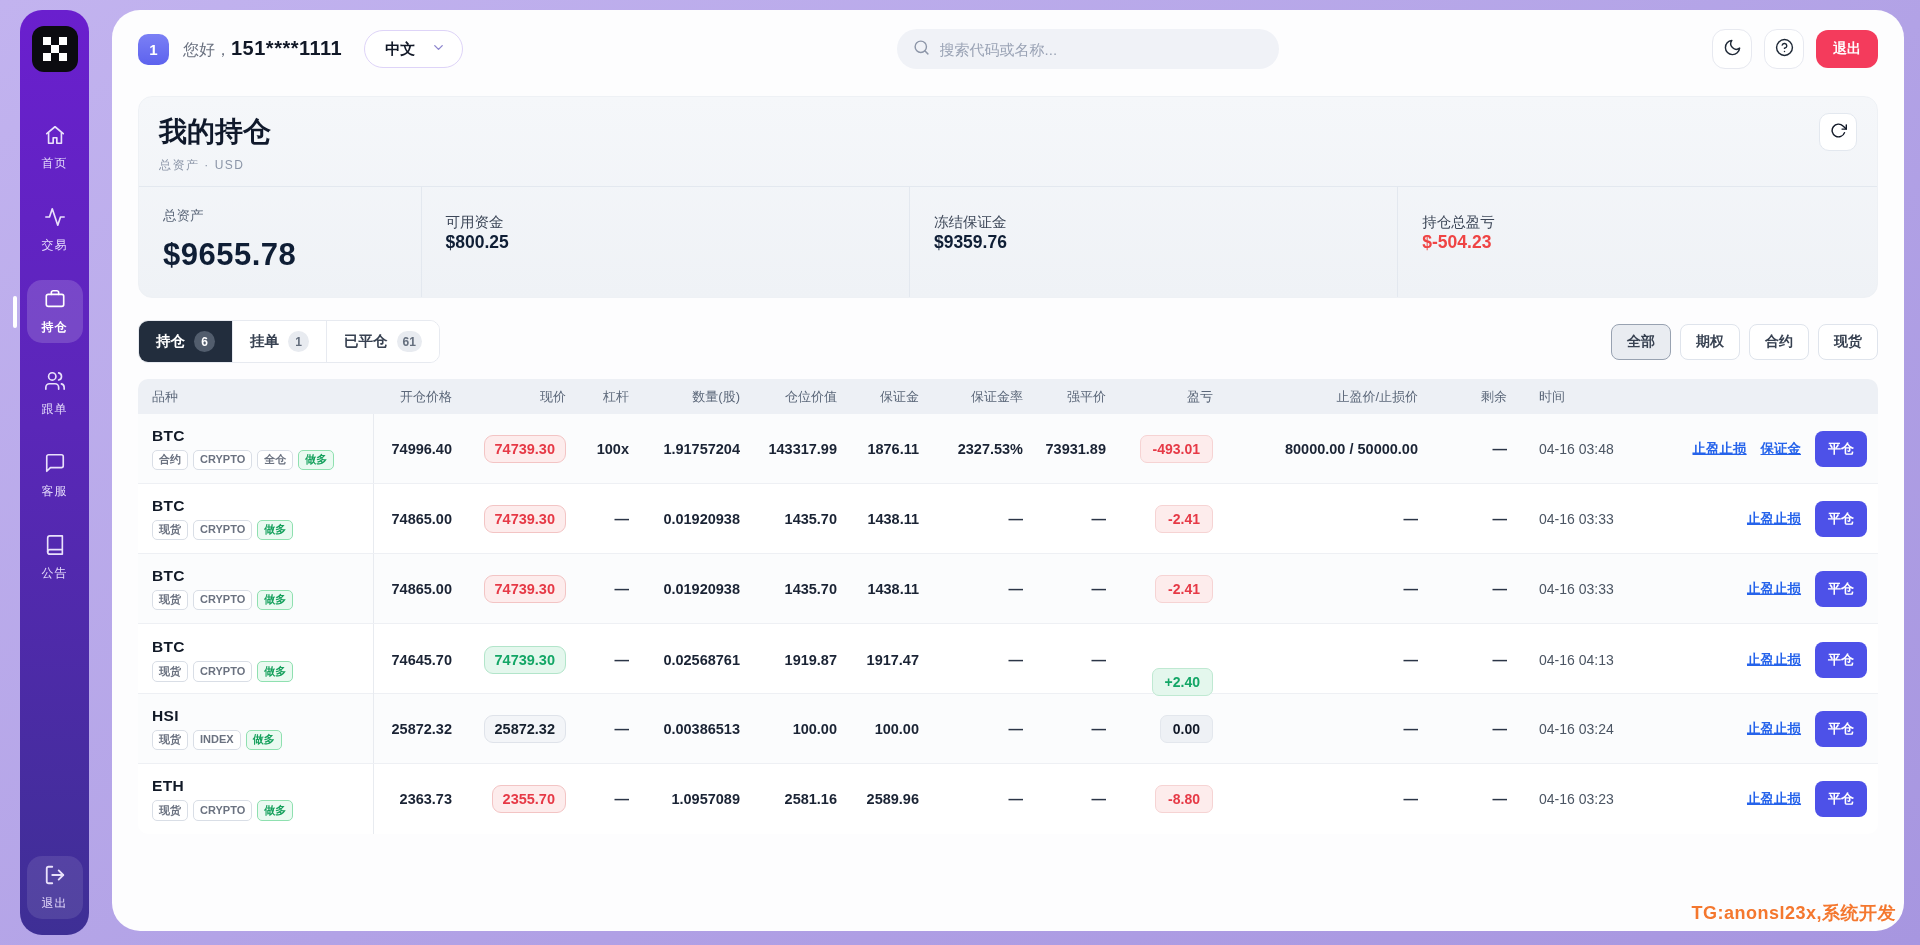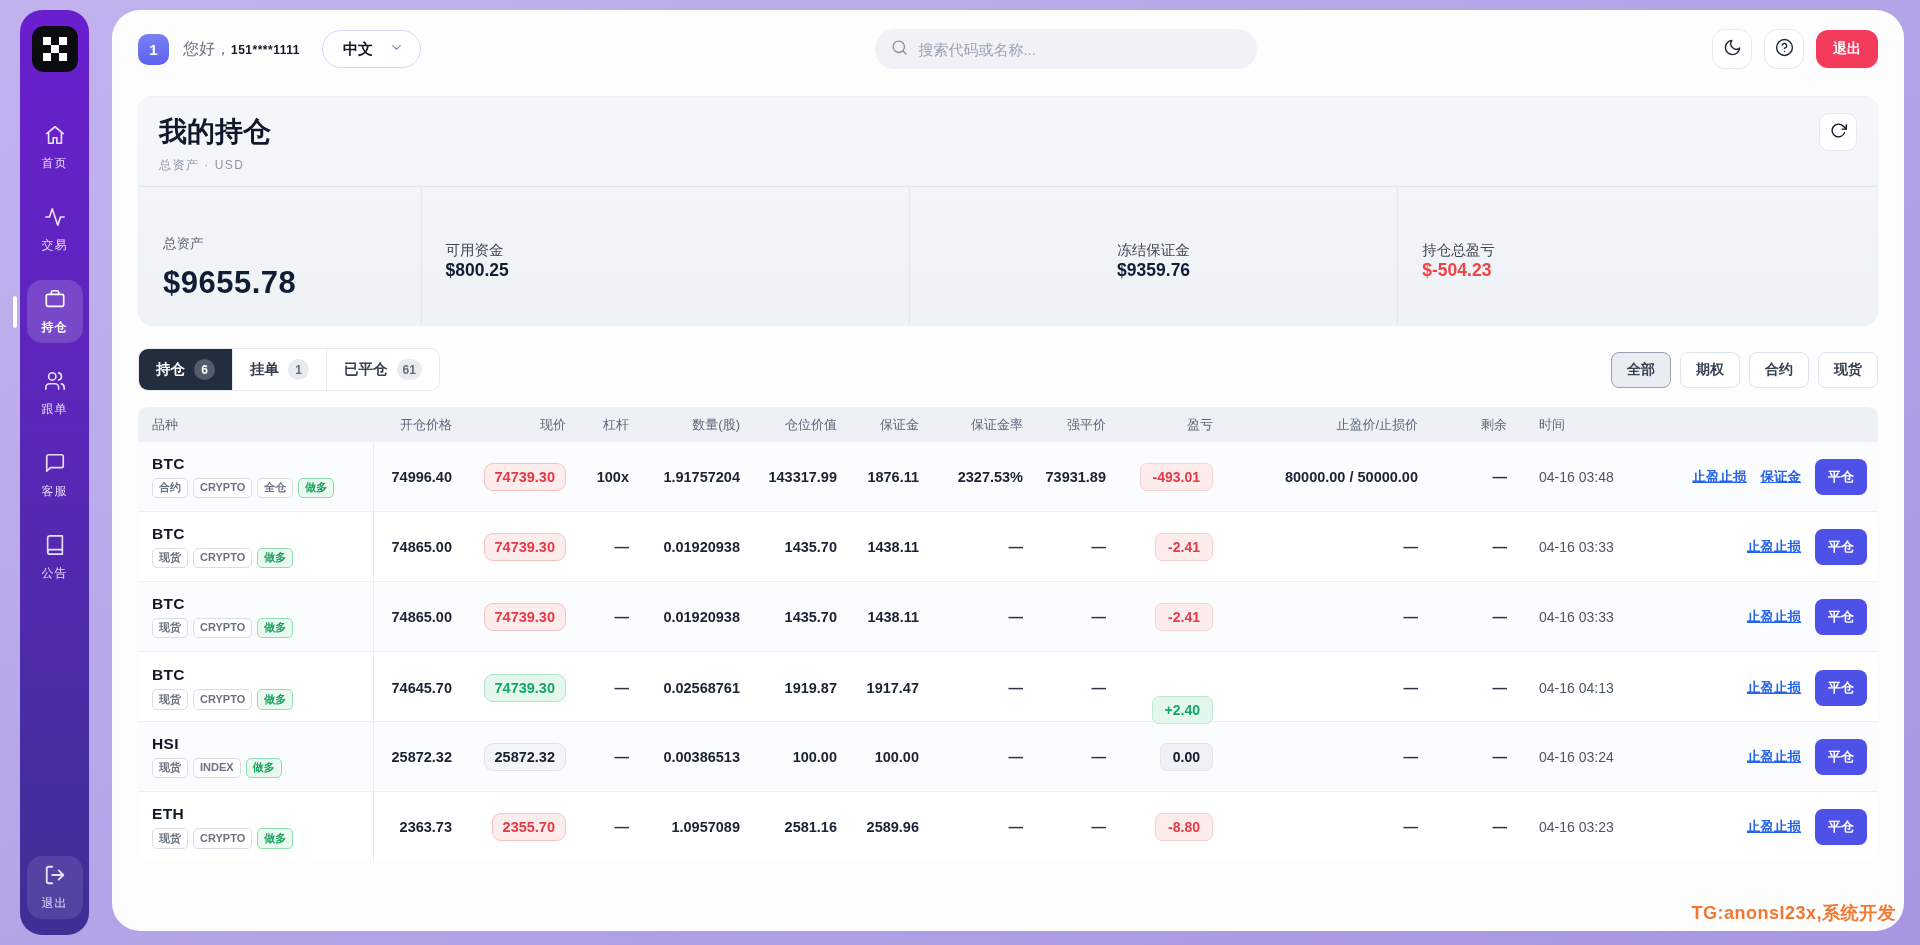--- a/index.html
+++ b/index.html
@@ -43,21 +43,21 @@
   }
   
   .topbar { height:78px; display:flex; align-items:center; padding:0 26px; }
   .user-badge {
     width:31px; height:31px; border-radius:10px;
     background:linear-gradient(180deg,#7b80f5,#5d62ee);
     color:#fff; font-weight:bold; font-size:15px;
     display:flex; align-items:center; justify-content:center;
   }
   .greeting { margin-left:14px; font-size:16px; color:#6b7280; }
-  .phone { font-weight:bold; color:#111827; font-size:12px; letter-spacing:0.5px; }
+  .phone { font-weight:bold; color:#111827; font-size:20px; letter-spacing:0.5px; }
   .lang-select {
     margin-left:22px; height:38px; padding:0 16px 0 20px; border-radius:19px;
     border:1.5px solid #ded4f8; background:#fff; display:flex; align-items:center; gap:16px;
     font-size:15px; font-weight:bold; cursor:pointer;
   }
   .lang-select svg { width:15px; height:15px; stroke:#8f88cf; }
   .search-wrap { flex:1; display:flex; justify-content:center; }
   .search-box {
     width:382px; height:40px; background:#f0f2f7; border-radius:20px;
     display:flex; align-items:center; padding:0 16px; gap:10px;
@@ -90,23 +90,23 @@
   .refresh-btn {
     width:38px; height:38px; border-radius:10px; border:1px solid #e3e8ef; background:#fff;
     display:flex; align-items:center; justify-content:center; cursor:pointer;
   }
   .refresh-btn svg { width:17px; height:17px; stroke:#111827; }
   .stats-row { display:flex; border-top:1px solid #e3e8ef; }
   .stat-cell { padding:20px 24px 24px; }
   .stat-cell + .stat-cell { border-left:1px solid #e3e8ef; }
   .stat-cell:nth-child(1){ width:16.2%; }
   .stat-cell:nth-child(2){ width:28.1%; padding-top:26px; }
-  .stat-cell:nth-child(3){ width:28.1%; padding-top:26px;text-align:center; }
+  .stat-cell:nth-child(3){ width:28.1%; padding-top:26px; }
   .stat-cell:nth-child(4){ width:27.6%; padding-top:26px; }
-  .stat-label { font-size:13.5px; color:#5b6779;margin-top:28px; }
+  .stat-label { font-size:13.5px; color:#5b6779; }
   .stat-cell:nth-child(n+2) .stat-label { font-size:14.5px; color:#3c4657; }
   .stat-value { font-weight:800; color:#0f1e35; font-size:17.5px; }
   .stat-cell:nth-child(1) .stat-value { font-size:31px; letter-spacing:0.5px; margin-top:12px; }
   .stat-value.neg { color:#ef4444; }
   
   .toolbar { margin:22px 26px 16px; display:flex; align-items:center; justify-content:space-between; }
   .tab-group { display:inline-flex; background:#fff; border:1px solid #e7eaf0; border-radius:10px; overflow:hidden; }
   .tab {
     display:flex; align-items:center; gap:9px; padding:10px 17px; cursor:pointer;
     font-size:14.5px; font-weight:bold; color:#374151; background:#fff; border:none; font-family:inherit;

